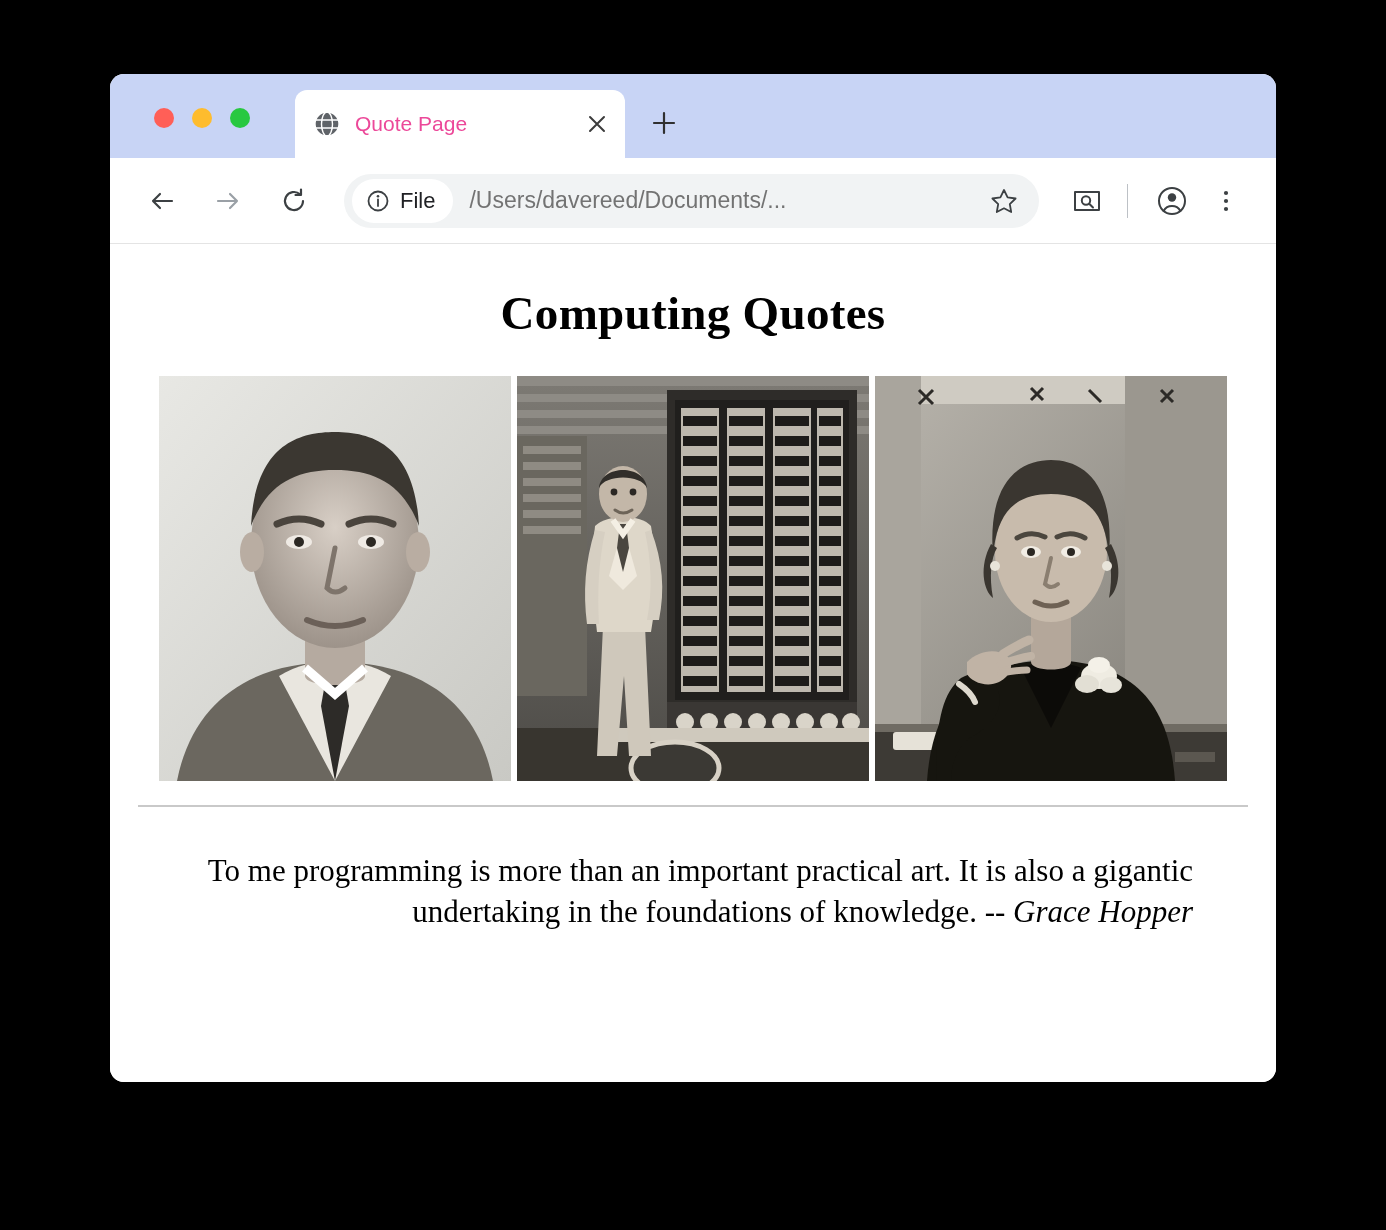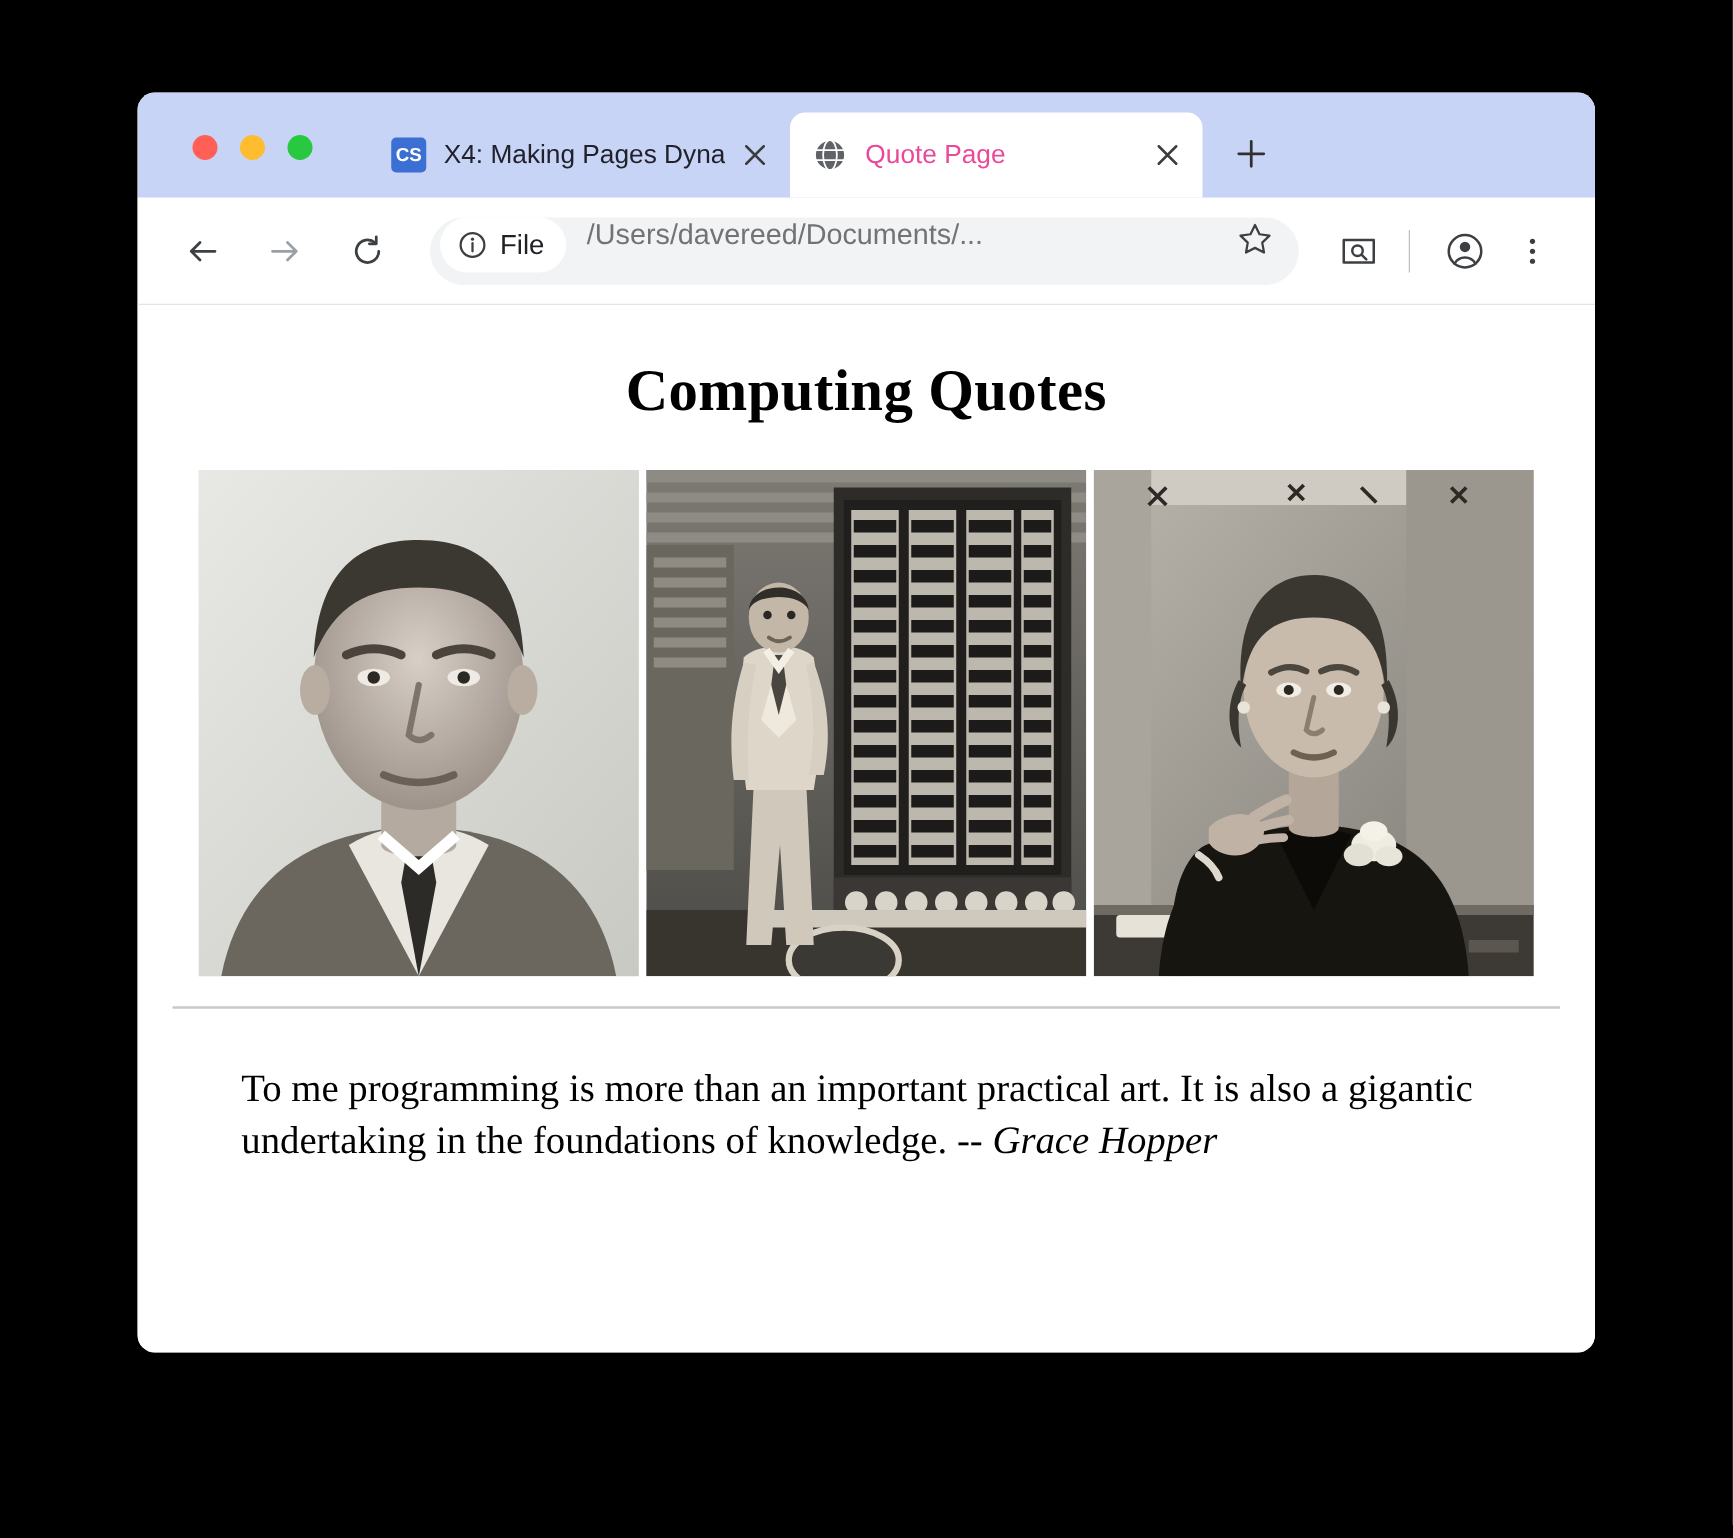--- a/index.html
+++ b/index.html
@@ -162,21 +162,21 @@
     color: #3c4043;
   }
   .nav-btn.disabled { color: #9aa0a6; }
 
   .omnibox {
     flex: 1 1 auto;
     height: 54px;
     background: #f1f3f4;
     border-radius: 27px;
     display: flex;
-    align-items: flex-start;
+    align-items: center;
     padding: 0 10px 0 8px;
     margin: 0 16px 0 8px;
     box-sizing: border-box;
   }
 
   .file-chip {
     display: flex;
     align-items: center;
     height: 44px;
     background: #ffffff;
@@ -275,21 +275,21 @@
     height: 2px;
     background: #c9c9c9;
     margin: 24px 28px 0 28px;
   }
 
   .quote {
     font-family: "Liberation Serif", serif;
     font-size: 31px;
     line-height: 1.32;
     color: #000000;
-    text-align: left;
+    text-align: right;
     margin: 44px auto 0 auto;
     max-width: 1040px;
     padding: 0 20px;
     box-sizing: border-box;
   }
   .quote .attrib {
     font-style: italic;
   }
 </style>
 </head>
@@ -302,31 +302,20 @@
     <div class="tabstrip">
 
       <div class="traffic-lights">
         <span class="light red"></span>
         <span class="light yellow"></span>
         <span class="light green"></span>
       </div>
 
       <div class="tabs">
 
-        <div class="tab inactive">
-          <span class="tab-favicon">
-            <span class="favicon-cs">CS</span>
-          </span>
-          <span class="tab-title">X4: Making Pages Dyna</span>
-          <span class="tab-close">
-            <svg width="22" height="22" viewBox="0 0 22 22">
-                <path d="M4 4 L18 18 M18 4 L4 18" stroke="currentColor" stroke-width="2" fill="none" stroke-linecap="round"></path>
-              </svg>
-          </span>
-        </div>
 
         <div class="tab active">
           <span class="tab-favicon favicon-globe">
             <svg width="28" height="28" viewBox="0 0 28 28">
               <circle cx="14" cy="14" r="12" fill="#5f6368"></circle>
               <circle cx="14" cy="14" r="12" fill="none" stroke="#ffffff" stroke-width="1.4"></circle>
               <ellipse cx="14" cy="14" rx="5.5" ry="12" fill="none" stroke="#ffffff" stroke-width="1.4"></ellipse>
               <path d="M2.3 10 H25.7 M2.3 18 H25.7" stroke="#ffffff" stroke-width="1.4" fill="none"></path>
             </svg>
           </span>

